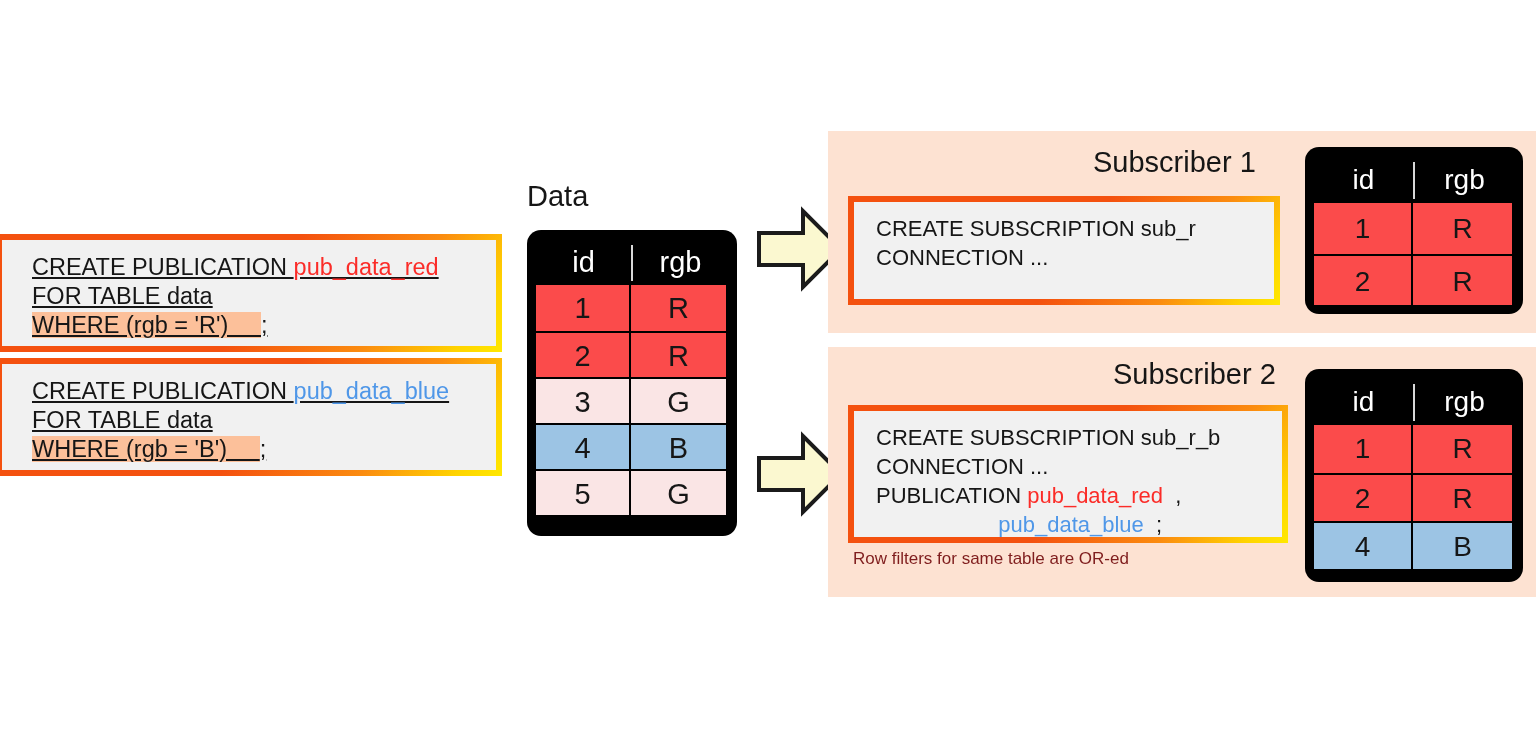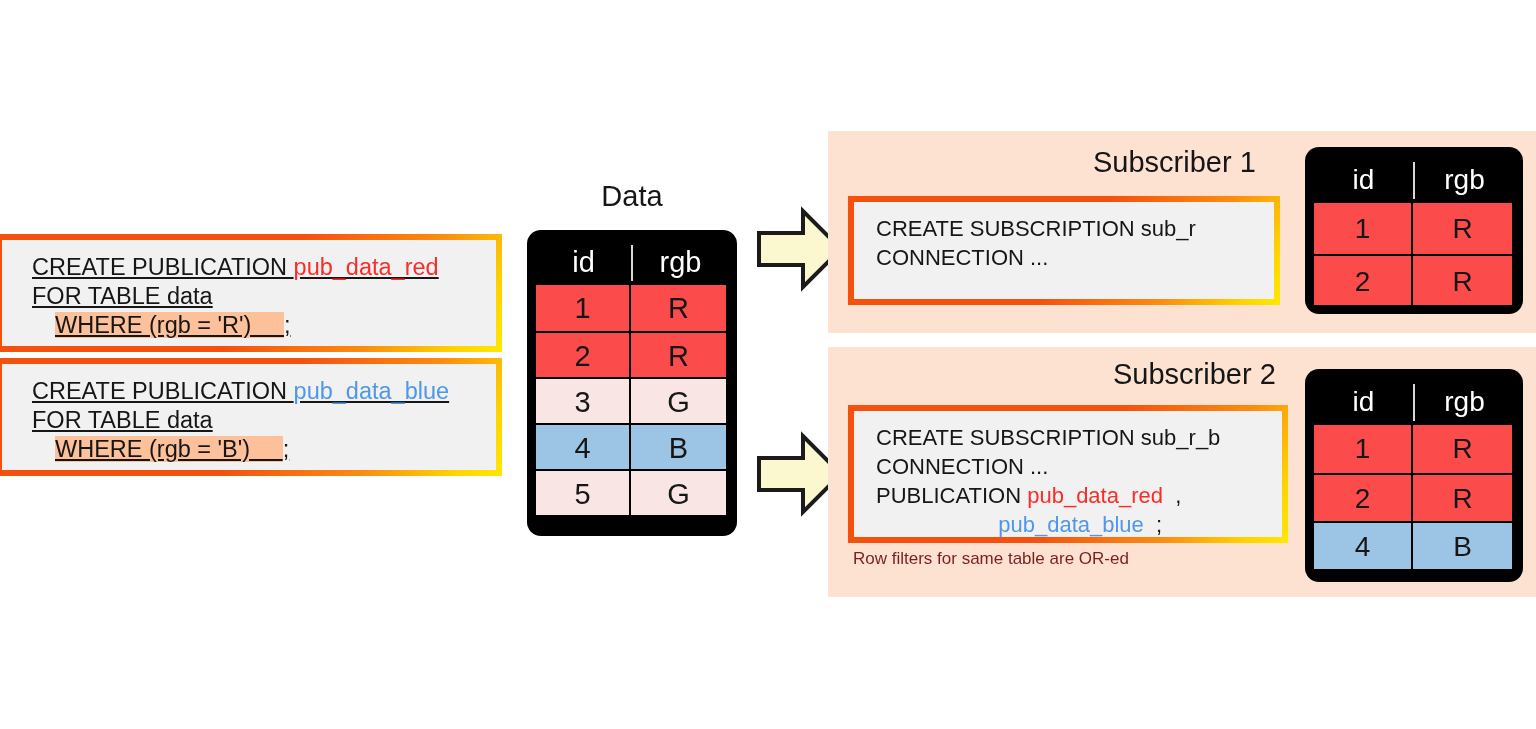--- a/index.html
+++ b/index.html
@@ -29,32 +29,32 @@
     width:100%;height:100%;
     box-sizing:border-box;
   }
   .code-line{
     white-space:pre;
     color:#161616;
     font-family:"Liberation Sans", sans-serif;
   }
   .pub-red{color:#fb2c28;}
   .pub-blue{color:#4f97e8;}
-  .hl{background:#fcc09a;margin-left:23px;}
+  .hl{background:#fcc09a;}
 
   
   #pub-red-box{left:-4px;top:234px;width:506px;height:118px;}
   #pub-blue-box{left:-4px;top:358px;width:506px;height:118px;}
   .pubbox .code-line{font-size:23.5px;line-height:29px;text-decoration:underline;}
   .pubbox .pad{padding:13px 0 0 30px;}
 
   
   #data-title{
     position:absolute;left:527px;top:180px;width:210px;
-    text-align:center;font-size:29px;color:#161616;
+    font-size:29px;color:#161616;
   }
   .blacktable{
     position:absolute;
     background:#000000;
     border-radius:14px;
     box-sizing:border-box;
   }
   .bt-inner{position:absolute;}
   .bt-head{
     display:flex;color:#ffffff;

